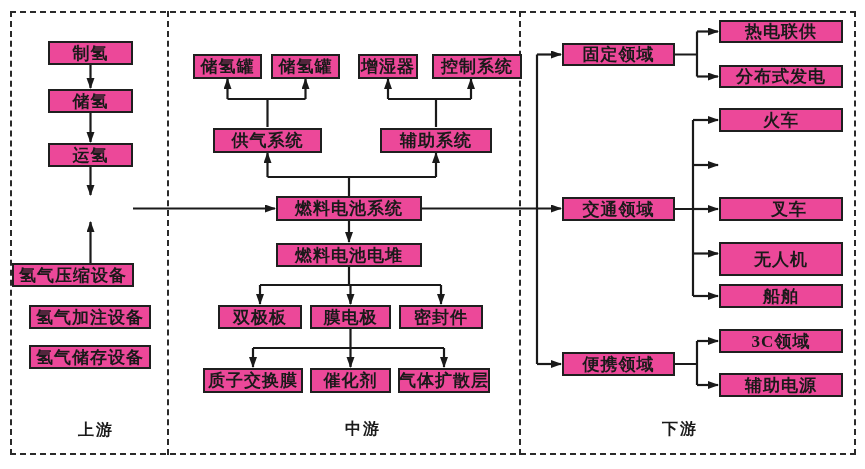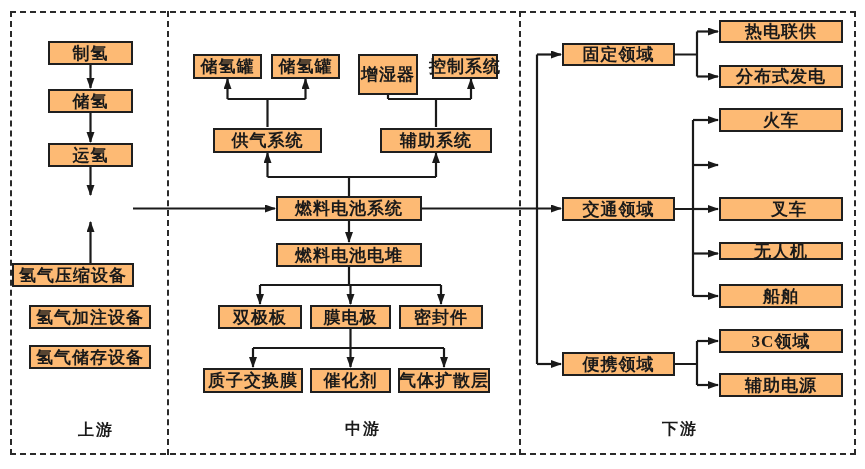--- a/index.html
+++ b/index.html
@@ -18,21 +18,21 @@
   }
   .divider{
     position:absolute;
     border-left:2px dashed #2a2a2a;
     width:0;
   }
   .node{
     position:absolute;
     box-sizing:border-box;
     border:2px solid #1f1f1f;
-    background:#fdba74;
+    background:#ec4899;
     display:flex;
     align-items:center;
     justify-content:center;
     font-size:17px;
     font-weight:bold;
     line-height:1;
     white-space:nowrap;
     letter-spacing:1px;
     z-index:2;
   }
@@ -125,40 +125,40 @@
 
   <div class="node" style="left:48px;top:41px;width:85px;height:24px;">制氢</div>
   <div class="node" style="left:48px;top:89px;width:85px;height:24px;">储氢</div>
   <div class="node" style="left:48px;top:143px;width:85px;height:24px;">运氢</div>
   <div class="node" style="left:12px;top:263px;width:122px;height:24px;">氢气压缩设备</div>
   <div class="node" style="left:29px;top:305px;width:122px;height:24px;text-align:center;">氢气加注设备</div>
   <div class="node" style="left:29px;top:345px;width:122px;height:24px;">氢气储存设备</div>
 
   <div class="node" style="left:193px;top:54px;width:69px;height:25px;">储氢罐</div>
   <div class="node" style="left:271px;top:54px;width:69px;height:25px;">储氢罐</div>
-  <div class="node" style="left:358px;top:54px;width:60px;height:41px;">增湿器</div>
-  <div class="node" style="left:432px;top:54px;width:66px;height:25px;">控制系统</div>
+  <div class="node" style="left:358px;top:54px;width:60px;height:25px;">增湿器</div>
+  <div class="node" style="left:432px;top:54px;width:90px;height:25px;">控制系统</div>
   <div class="node" style="left:213px;top:128px;width:109px;height:25px;">供气系统</div>
   <div class="node" style="left:380px;top:128px;width:112px;height:25px;">辅助系统</div>
   <div class="node" style="left:276px;top:196px;width:146px;height:25px;">燃料电池系统</div>
   <div class="node" style="left:276px;top:243px;width:146px;height:24px;">燃料电池电堆</div>
   <div class="node" style="left:218px;top:305px;width:84px;height:24px;">双极板</div>
   <div class="node" style="left:310px;top:305px;width:81px;height:24px;">膜电极</div>
   <div class="node" style="left:399px;top:305px;width:84px;height:24px;">密封件</div>
   <div class="node" style="left:203px;top:368px;width:100px;height:25px;">质子交换膜</div>
   <div class="node" style="left:310px;top:368px;width:81px;height:25px;">催化剂</div>
   <div class="node" style="left:398px;top:368px;width:92px;height:25px;">气体扩散层</div>
 
   <div class="node" style="left:562px;top:43px;width:113px;height:23px;">固定领域</div>
   <div class="node" style="left:719px;top:20px;width:124px;height:23px;">热电联供</div>
   <div class="node" style="left:719px;top:65px;width:124px;height:23px;">分布式发电</div>
   <div class="node" style="left:719px;top:108px;width:124px;height:24px;">火车</div>
   <div class="node" style="left:562px;top:197px;width:113px;height:24px;">交通领域</div>
   <div class="node" style="left:719px;top:197px;width:124px;height:24px;padding-left:16px;">叉车</div>
-  <div class="node" style="left:719px;top:242px;width:124px;height:18px;">无人机</div>
+  <div class="node" style="left:719px;top:242px;width:124px;height:34px;">无人机</div>
   <div class="node" style="left:719px;top:284px;width:124px;height:24px;">船舶</div>
   <div class="node" style="left:719px;top:329px;width:124px;height:24px;">3C领域</div>
   <div class="node" style="left:562px;top:352px;width:113px;height:24px;">便携领域</div>
   <div class="node" style="left:719px;top:373px;width:124px;height:24px;">辅助电源</div>
 
   <div class="region-label" style="left:51px;top:420px;">上游</div>
   <div class="region-label" style="left:318px;top:419px;">中游</div>
   <div class="region-label" style="left:635px;top:419px;">下游</div>
 
 </div>

